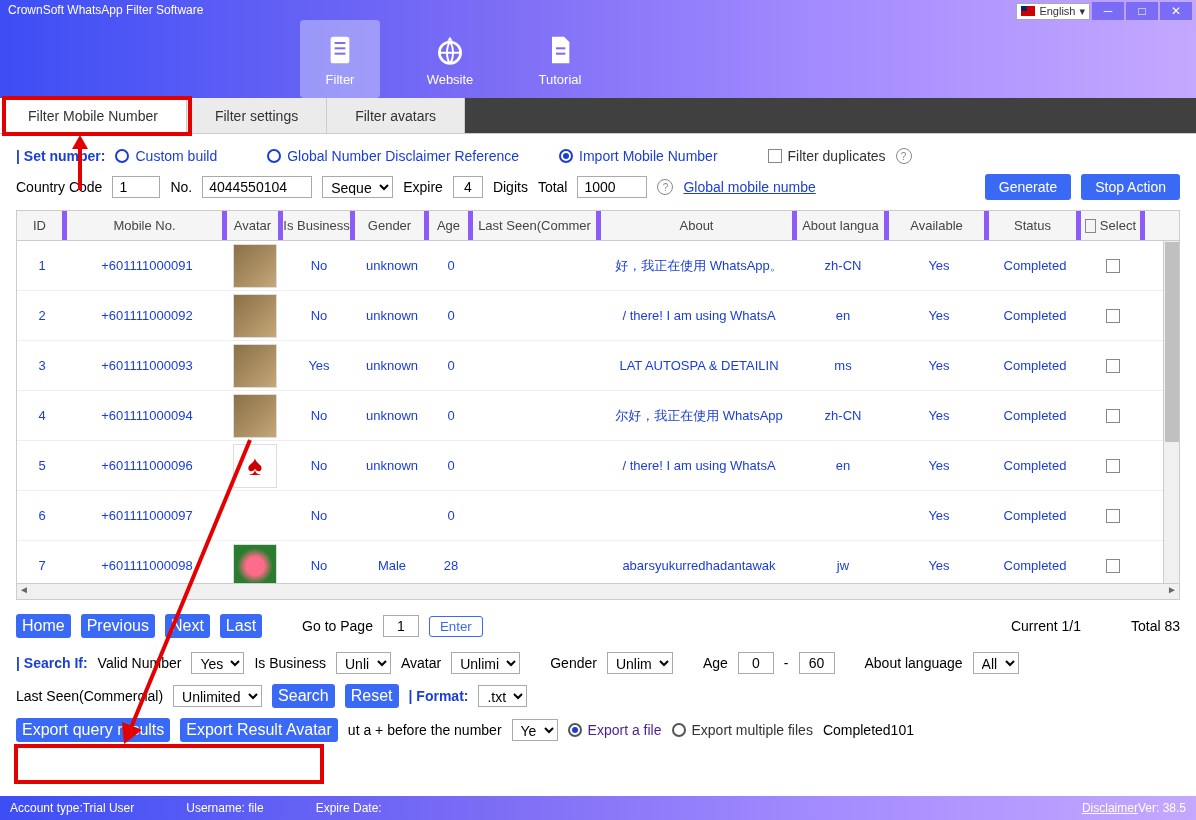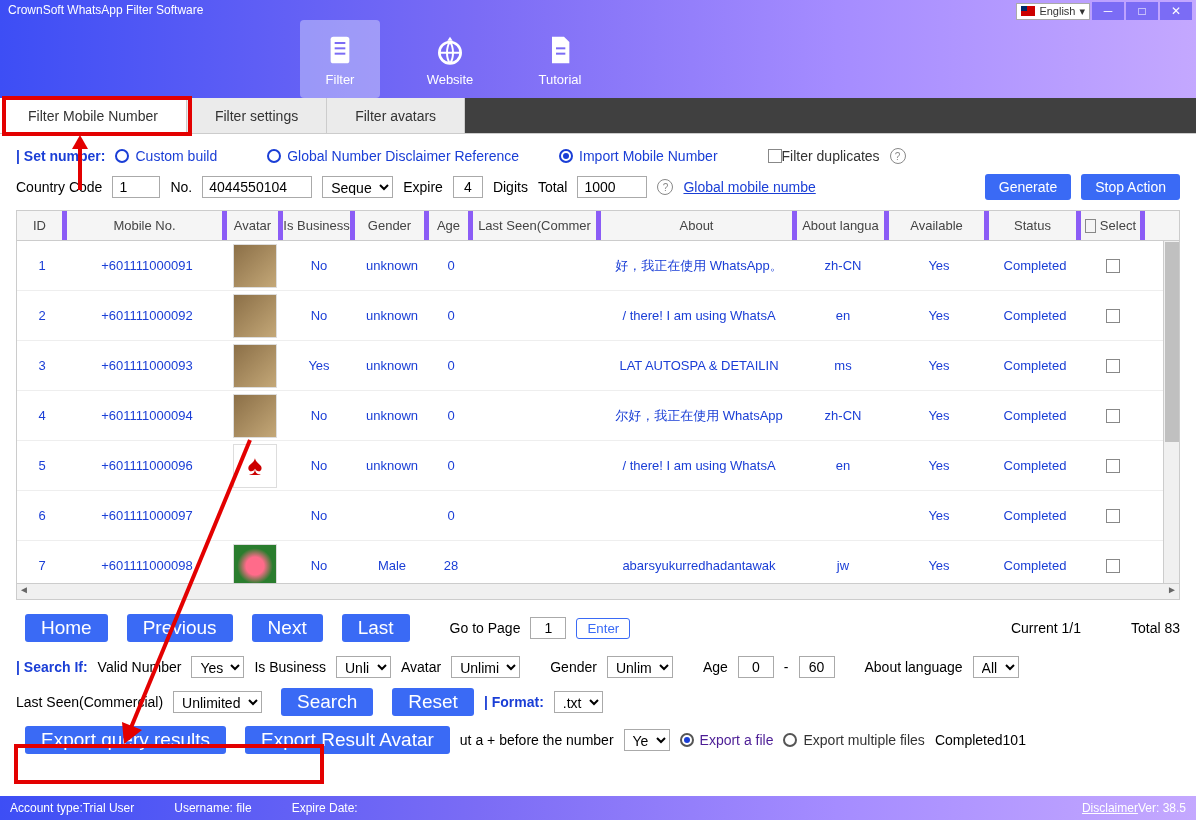--- a/index.html
+++ b/index.html
@@ -23,28 +23,28 @@
 
 .highlight-box { position:absolute; border: 4px solid #e30000; pointer-events:none; z-index:50; }
 .arrow-svg { position:absolute; z-index:49; pointer-events:none; }
 
 .content { padding: 14px 16px 10px 16px; }
 .row { display:flex; align-items:center; gap:10px; font-size:14px; margin-bottom:10px; flex-wrap:wrap; }
 .blue-label { color: #1a3ed6; font-weight:bold; }
 .radio-label { display:flex; align-items:center; gap:6px; color:#1a3ed6; cursor:pointer; }
 .radio-circle { width:14px; height:14px; border:2px solid #1a3ed6; border-radius:50%; display:inline-block; position:relative; }
 .radio-circle.checked::after { content:''; position:absolute; left:2px; top:2px; width:6px; height:6px; background:#1a3ed6; border-radius:50%; }
-.checkbox-label { display:flex; align-items:center; color:#333; }
+.checkbox-label { display:flex; align-items:center; gap:6px; color:#333; }
 .checkbox { width:14px; height:14px; border:1px solid #888; display:inline-block; }
 .help-circle { width:16px; height:16px; border:1px solid #888; border-radius:50%; display:inline-flex; align-items:center; justify-content:center; font-size:10px; color:#888; }
 .link { color:#1a3ed6; text-decoration:underline; cursor:pointer; }
 
 .text-input { border:1px solid #aaa; padding:2px 6px; font-size:14px; height:22px; }
 .btn-primary { background:#3a6af5; color:#fff; border:none; padding:5px 14px; font-size:14px; border-radius:3px; cursor:pointer; }
-.btn-small { background:#3a6af5; color:#fff; border:none; padding:3px 16px; font-size:19px; border-radius:3px; cursor:pointer;margin-left:9px; }
+.btn-small { background:#3a6af5; color:#fff; border:none; padding:3px 6px; font-size:16px; border-radius:3px; cursor:pointer; }
 select { border:1px solid #aaa; padding:2px 4px; font-size:14px; height:22px; background:#fff; }
 
 .table-wrap { border:1px solid #ccc; height: 390px; overflow:hidden; position:relative; }
 .table-header { display:flex; background:#f5f5f5; border-bottom:1px solid #ccc; height:30px; font-size:13px; color:#444; }
 .th { display:flex; align-items:center; justify-content:center; border-right:5px solid #8b5cf6; padding:0 4px; overflow:hidden; white-space:nowrap; }
 .tbody { overflow-y:auto; height: 342px; }
 .tr { display:flex; height:50px; border-bottom:1px solid #eee; align-items:center; font-size:13px; color:#1a3ed6; }
 .td { display:flex; align-items:center; justify-content:center; padding:0 4px; overflow:hidden; white-space:nowrap; }
 .avatar-img { width:44px; height:44px; background:linear-gradient(135deg,#8b6f47,#c4a878); border:1px solid #ddd; }
 .tr:nth-child(5) .avatar-img { background: #fff; position:relative; }
@@ -58,21 +58,21 @@
 .vscroll-thumb { width:14px; height:200px; background:#c0c0c0; margin:1px; }
 
 .c-id{width:50px} .c-mob{width:160px} .c-av{width:56px} .c-bus{width:72px} .c-gen{width:74px} .c-age{width:44px} .c-last{width:128px} .c-about{width:196px} .c-lang{width:92px} .c-avail{width:100px} .c-stat{width:92px} .c-sel{width:64px}
 
 .pagination { display:flex; align-items:center; gap:10px; margin-top:14px; font-size:14px; }
 .search-area { margin-top:14px; font-size:14px; }
 .search-row { display:flex; align-items:center; gap:10px; margin-bottom:10px; flex-wrap:wrap; }
 .bold-pipe { color:#1a3ed6; font-weight:bold; }
 
 .statusbar { position:absolute; bottom:0; left:0; right:0; height:24px; background: linear-gradient(90deg, #3d4ef5 0%, #7b6cf5 40%, #a58cff 70%, #c4a8ff 100%); color:#fff; display:flex; align-items:center; padding:0 10px; font-size:12px; font-family:monospace; justify-content:space-between; }
-.statusbar-left { display:flex; gap:40px;text-align:center; }
+.statusbar-left { display:flex; gap:52px;text-align:center; }
 .statusbar-right { display:flex; }
 .disclaimer { text-decoration: underline; cursor:pointer; }
 </style>
 </head>
 <body>
 
 <div class="titlebar">
   <span>CrownSoft WhatsApp Filter Software</span>
   <div class="titlebar-controls">
     <div class="lang-select">

